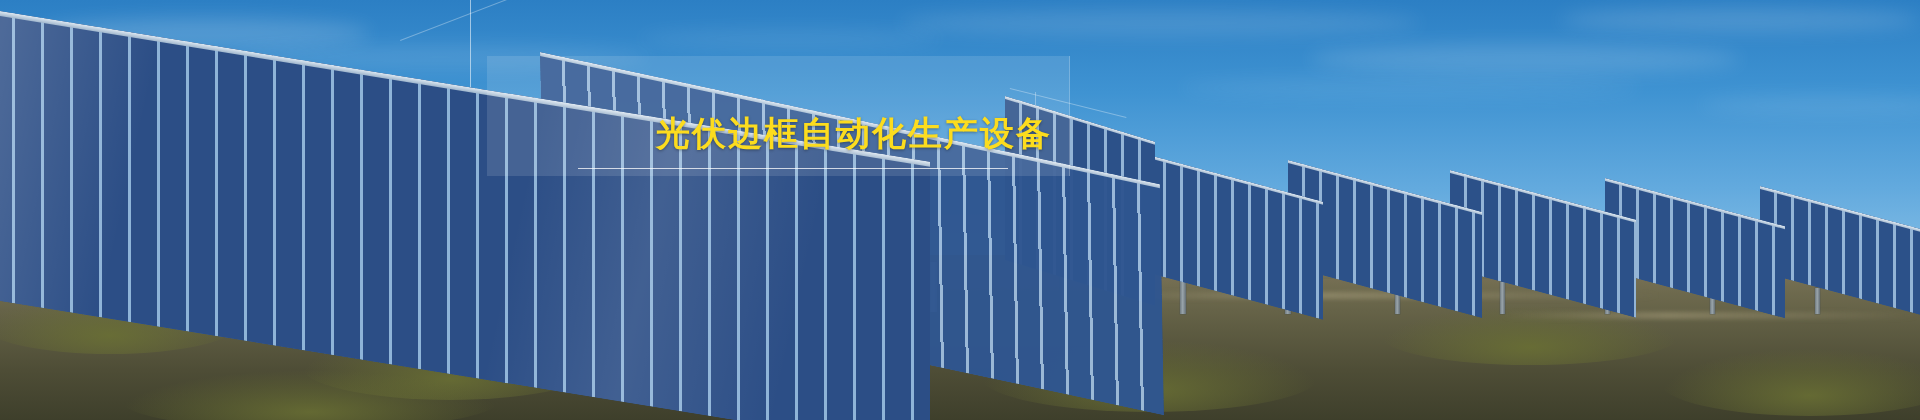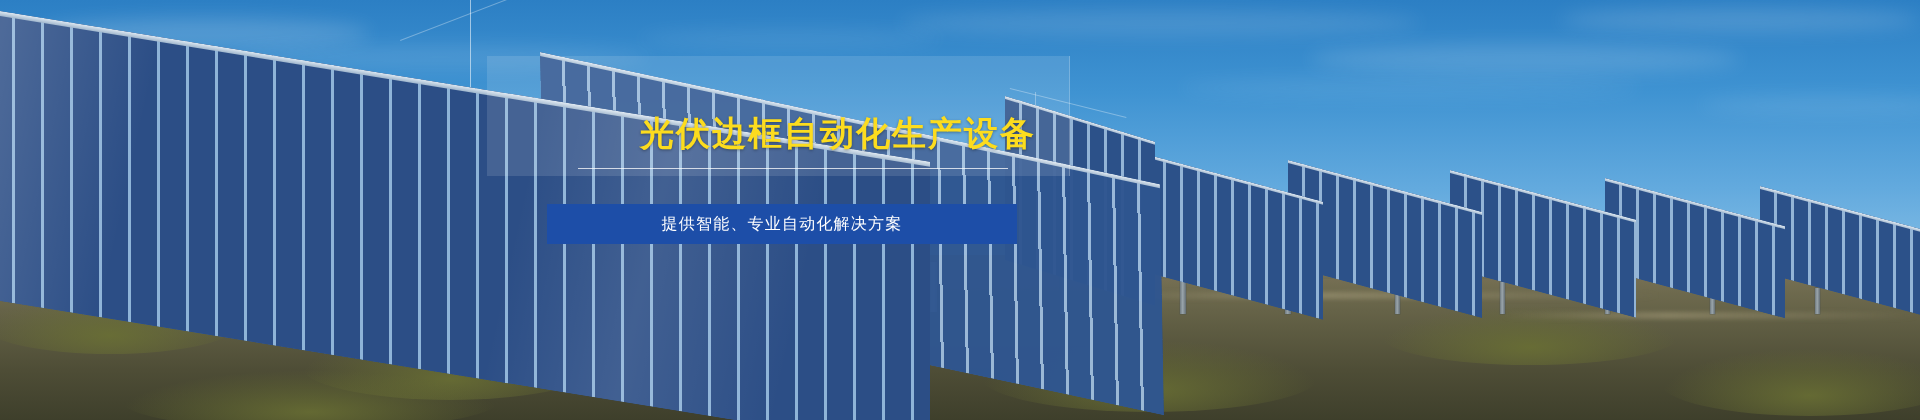--- a/index.html
+++ b/index.html
@@ -158,21 +158,21 @@
   .overlay-panel {
     position:absolute;
     left:487px; top:56px;
     width:583px; height:120px;
     background:rgba(255,255,255,0.12);
     border-right:1px solid rgba(255,255,255,0.22);
   }
 
   .headline {
     position:absolute;
-    left:640px; top:113px;
+    left:656px; top:113px;
     width:700px;
     font-size:34px;
     font-weight:bold;
     letter-spacing:2px;
     color:#fcdc1e;
     text-shadow:0 1px 3px rgba(0,0,0,.35);
     line-height:1.18;
     white-space:nowrap;
   }
 
@@ -301,17 +301,14 @@
     <div class="topedge"></div>
   </div>
 
   <div class="overlay-panel"></div>
 
   <div class="headline">光伏边框自动化生产设备</div>
 
   <div class="rule"></div>
 
 
-  <div class="tagline-bar">
-    <span class="tag-text">提供智能、专业自动化解决方案</span>
-  </div>
 
 </div>
 
 </body></html>

